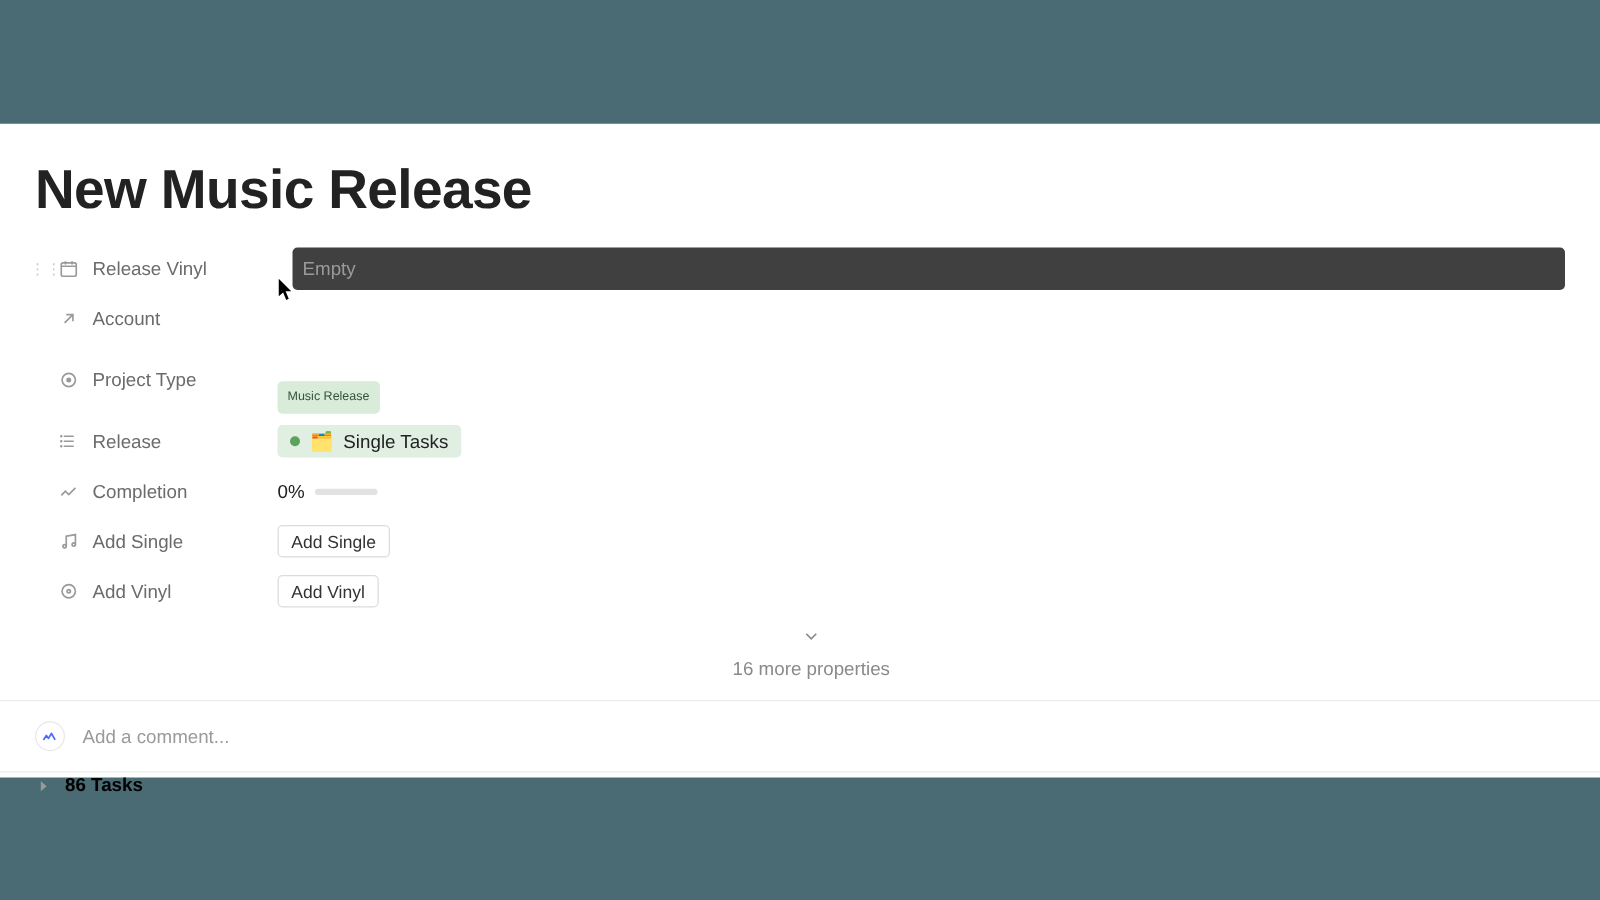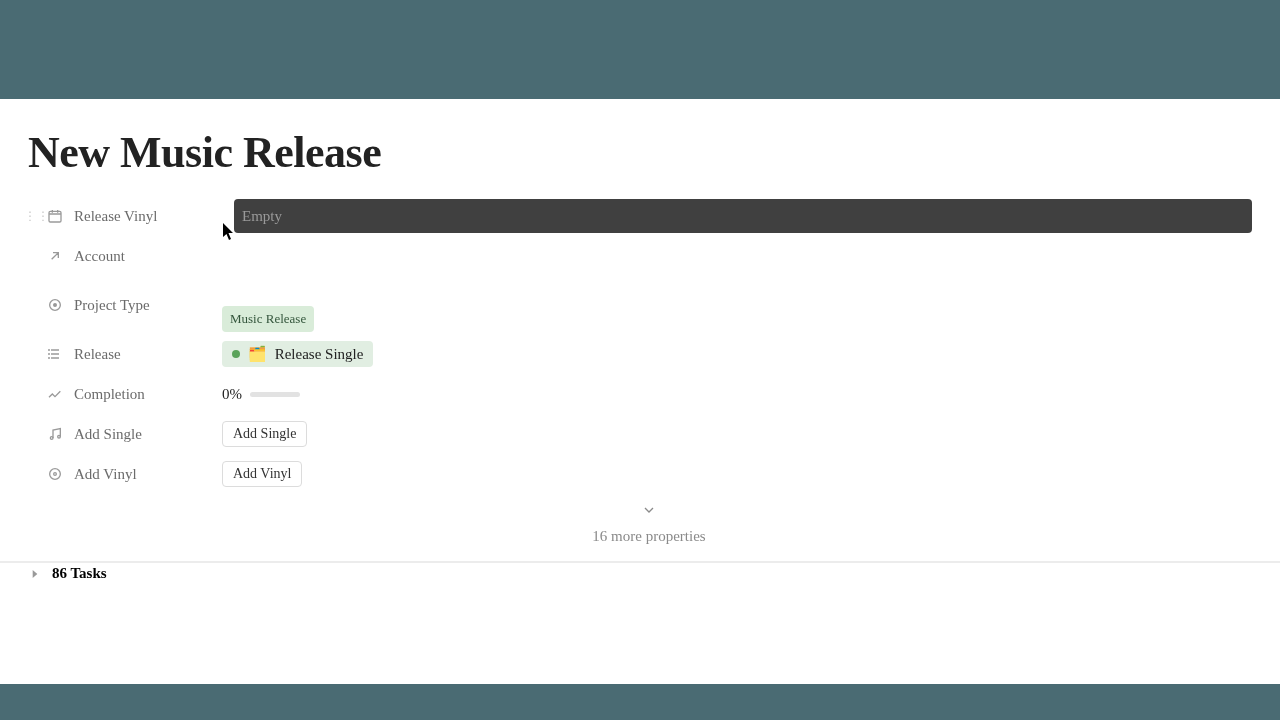--- a/index.html
+++ b/index.html
@@ -8,23 +8,22 @@
     background: #4a6b73;
     width: 1280px;
     height: 720px;
     overflow: hidden;
   }
   .page-container {
     position: absolute;
     top: 99px;
     left: 0;
     width: 1280px;
-    height: 585px;
+    height: 523px;
     background: #fff;
-    font-family: Liberation Serif, serif;
   }
   .content {
     padding: 28px 28px 0 28px;
   }
   .page-title {
     font-size: 44px;
     font-weight: 700;
     color: #222;
     letter-spacing: -0.5px;
     margin-bottom: 18px;
@@ -95,21 +94,21 @@
   }
   .account-avatar span{
     width:10px;height:3px;background:#fff;border-radius:2px;
   }
   .tag {
     display: inline-flex;
     align-items: center;
     gap: 6px;
     padding: 2px 8px;
     border-radius: 4px;
-    font-size: 13px;
+    font-size: 10px;
     line-height: 22px;
     margin-top: 28px;
   }
   .tag.green {
     background: #d9ecd9;
     color: #33553b;
   }
   .tasker-chip {
     display: inline-flex;
     align-items: center;
@@ -251,21 +250,21 @@
               <path d="M6 6h12M6 12h12M6 18h12"></path>
               <path d="M3 6h0M3 12h0M3 18h0" stroke-width="3" stroke-linecap="round"></path>
             </svg>
         </span>
         <span>Release</span>
       </div>
       <div class="prop-value">
         <span class="tasker-chip">
           <span class="dot-green"></span>
           <span>🗂️</span>
-          <span>Release Single</span>
+          <span>Single Tasks</span>
         </span>
       </div>
     </div>
 
     <div class="prop-row">
       <span class="drag-handle">⋮⋮</span>
       <div class="prop-label">
         <span class="icon">
           <svg viewBox="0 0 24 24" width="16" height="16" fill="none" stroke="currentColor" stroke-width="2">
               <path d="M3 17l5-5 4 4 8-8"></path>
@@ -318,20 +317,28 @@
       <span class="icon">
         <svg viewBox="0 0 24 24" width="16" height="16" fill="none" stroke="currentColor" stroke-width="2">
             <path d="M6 9l6 6 6-6"></path>
           </svg>
       </span>
       <span>16 more properties</span>
     </div>
 
     <div class="divider"></div>
 
+    <div class="comment-row">
+      <span class="comment-avatar">
+        <svg viewBox="0 0 24 24" fill="none">
+            <path d="M3 17l4-6 3 4 4-7 5 9" stroke="#4a6bff" stroke-width="2.4" stroke-linejoin="round"></path>
+          </svg>
+      </span>
+      <span class="comment-placeholder">Add a comment...</span>
+    </div>
 
     <div class="divider"></div>
 
     <div class="tasks-row">
       <span class="icon" style="color:#9a9a9a">
         <svg viewBox="0 0 24 24" width="14" height="14" fill="currentColor">
             <path d="M8 5l8 7-8 7z"></path>
           </svg>
       </span>
       <span style="font-weight:600;color:#000000">86 Tasks</span>

